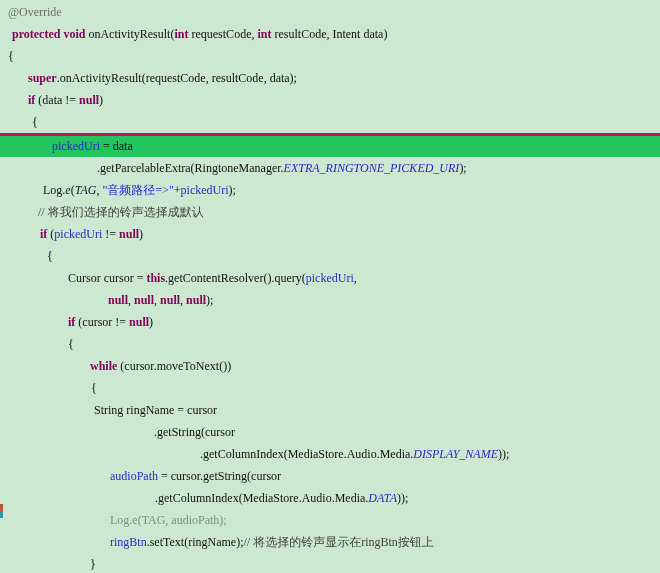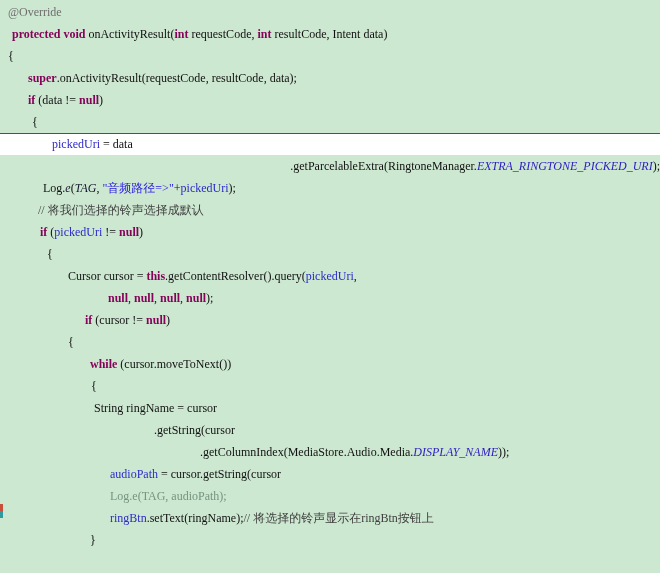--- a/index.html
+++ b/index.html
@@ -16,22 +16,22 @@
     position:absolute;
     top:1px;left:0;right:0;
   }
   .line{
     height:22px;
     line-height:22px;
     white-space:pre;
     color:#111;
   }
   .line.hl{
-    background:#ffffff;
-    border-top:1px solid #be185d;
+    background:#22c55e;
+    border-top:3px solid #be185d;
     height:21px;
     line-height:21px;
   }
   
   .k{color:#85045a;font-weight:bold;}           
   .t{color:#111;}                               
   .f{color:#2d2ac8;}                            
   .si{color:#2d1bc4;font-style:italic;}         
   .s{color:#2a1ae0;}                            
   .c{color:#404040;}                            
@@ -51,35 +51,36 @@
 
 <div id="screen">
   <div id="code">
       <div class="line" style="padding-left: 8px;"><span class="g">@Override</span></div>
       <div class="line" style="padding-left: 12px;"><span class="k">protected</span><span class="t"> </span><span class="k">void</span><span class="t"> onActivityResult(</span><span class="k">int</span><span class="t"> requestCode, </span><span class="k">int</span><span class="t"> resultCode, Intent data)</span></div>
       <div class="line" style="padding-left: 8px;"><span class="t">{</span></div>
       <div class="line" style="padding-left: 28px;"><span class="k">super</span><span class="t">.onActivityResult(requestCode, resultCode, data);</span></div>
       <div class="line" style="padding-left: 28px;"><span class="k">if</span><span class="t"> (data != </span><span class="k">null</span><span class="t">)</span></div>
       <div class="line" style="padding-left: 32px;"><span class="t">{</span></div>
       <div class="line hl" style="padding-left: 52px;"><span class="f">pickedUri</span><span class="t"> = data</span></div>
-      <div class="line" style="padding-left: 73px; text-align: right;"><span class="t">.getParcelableExtra(RingtoneManager.</span><span class="si">EXTRA_RINGTONE_PICKED_URI</span><span class="t">);</span></div>
+      <div class="line" style="padding-left: 97px;"><span class="t">.getParcelableExtra(RingtoneManager.</span><span class="si">EXTRA_RINGTONE_PICKED_URI</span><span class="t">);</span></div>
       <div class="line" style="padding-left: 43px;"><span class="t">Log.</span><span class="i">e</span><span class="t">(</span><span class="i">TAG</span><span class="t">, </span><span class="s">"音频路径=&gt;"</span><span class="t">+</span><span class="f">pickedUri</span><span class="t">);</span></div>
       <div class="line" style="padding-left: 38px;"><span class="c">// 将我们选择的铃声选择成默认</span></div>
       <div class="line" style="padding-left: 40px;"><span class="k">if</span><span class="t"> (</span><span class="f">pickedUri</span><span class="t"> != </span><span class="k">null</span><span class="t">)</span></div>
       <div class="line" style="padding-left: 47px;"><span class="t">{</span></div>
       <div class="line" style="padding-left: 68px;"><span class="t">Cursor cursor = </span><span class="k">this</span><span class="t">.getContentResolver().query(</span><span class="f">pickedUri</span><span class="t">,</span></div>
       <div class="line" style="padding-left: 108px;"><span class="k">null</span><span class="t">, </span><span class="k">null</span><span class="t">, </span><span class="k">null</span><span class="t">, </span><span class="k">null</span><span class="t">);</span></div>
-      <div class="line" style="padding-left: 68px; margin-left: 17px;"><span class="k">if</span><span class="t"> (cursor != </span><span class="k">null</span><span class="t">)</span></div>
+      <div class="line" style="padding-left: 68px;"><span class="k">if</span><span class="t"> (cursor != </span><span class="k">null</span><span class="t">)</span></div>
       <div class="line" style="padding-left: 68px;"><span class="t">{</span></div>
       <div class="line" style="padding-left: 90px;"><span class="k">while</span><span class="t"> (cursor.moveToNext())</span></div>
       <div class="line" style="padding-left: 91px;"><span class="t">{</span></div>
       <div class="line" style="padding-left: 94px;"><span class="t">String ringName = cursor</span></div>
       <div class="line" style="padding-left: 154px;"><span class="t">.getString(cursor</span></div>
       <div class="line" style="padding-left: 200px;"><span class="t">.getColumnIndex(MediaStore.Audio.Media.</span><span class="si">DISPLAY_NAME</span><span class="t">));</span></div>
       <div class="line" style="padding-left: 110px;"><span class="f">audioPath</span><span class="t"> = cursor.getString(cursor</span></div>
+      <div class="line" style="padding-left: 155px;"><span class="t">.getColumnIndex(MediaStore.Audio.Media.</span><span class="si">DATA</span><span class="t">));</span></div>
       <div class="line" style="padding-left: 110px;"><span class="m">Log.e(TAG, audioPath);</span></div>
       <div class="line" style="padding-left: 110px;"><span class="f">ringBtn</span><span class="t">.setText(ringName);</span><span class="c">// 将选择的铃声显示在ringBtn按钮上</span></div>
       <div class="line" style="padding-left: 90px;"><span class="t">}</span></div>
     </div>
   <div id="ruler-marker">
     <div class="mk-top"></div>
     <div class="mk-bottom"></div>
   </div>
 </div>
 

